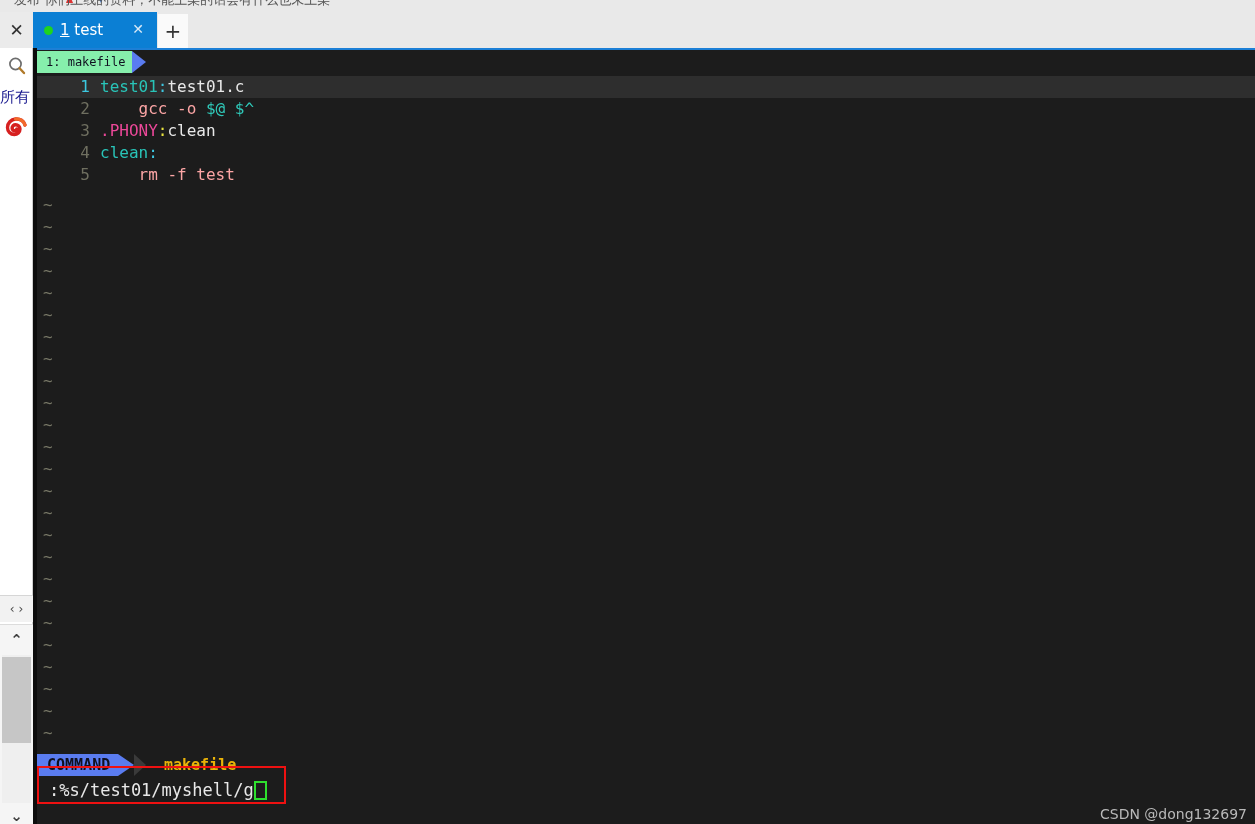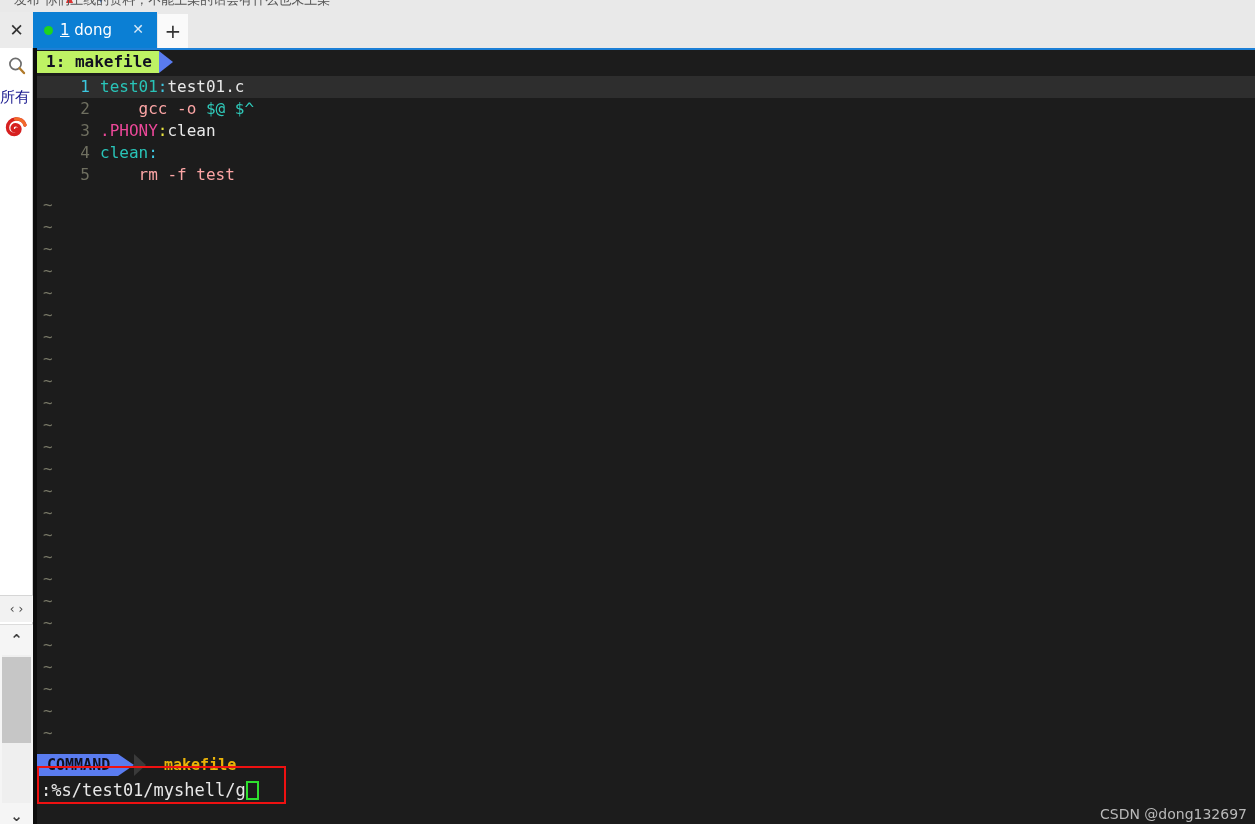--- a/index.html
+++ b/index.html
@@ -136,22 +136,22 @@
     position:absolute; left:0; top:0; width:4px; height:776px;
     background:#0d0d0d;
   }
 
   
   .vimtab {
     position:absolute; left:4px; top:3px; height:22px;
     display:flex; align-items:stretch;
   }
   .vimtab .seg {
-    background:#bef264; color:#101020;
-    font-size:16px; font-weight:bold; line-height:22px;
+    background:#86efac; color:#101020;
+    font-size:12px; font-weight:normal; line-height:22px;
     padding:0 7px 0 9px; white-space:nowrap;
     font-family:"DejaVu Sans Mono", monospace;
   }
   .vimtab .arrow {
     width:14px; height:22px; background:#1c1c1c;
     position:relative;
   }
   .vimtab .arrow::before {
     content:""; position:absolute; left:0; top:0;
     border-top:11px solid transparent;
@@ -222,21 +222,21 @@
     position:absolute; left:138px; top:0; height:22px;
     color:#eab308; font-size:15px; font-weight:bold; line-height:22px;
     font-family:"DejaVu Sans Mono", monospace;
   }
 
   
   .cmdline {
     position:absolute; left:4px; bottom:22px; width:1218px; height:24px;
     color:#e8e8e8; font-size:17px; line-height:24px;
     font-family:"DejaVu Sans Mono", monospace;
-    padding-left:4px; white-space:pre;
+    padding-left:12px; white-space:pre;
   }
   .cmdline .cursor {
     display:inline-block; width:13px; height:19px;
     border:2px solid #2ee02e; vertical-align:-4px;
     background:transparent;
   }
 
   
   .annot {
     position:absolute; left:37px; top:766px;
@@ -303,21 +303,21 @@
       <div class="chev up">⌃</div>
       <div class="track"></div>
       <div class="thumb"></div>
       <div class="chev dn">⌄</div>
     </div>
   </div>
 
   <div class="tabbar">
     <div class="tab">
       <span class="dot"></span>
-      <span class="title"><span class="num">1</span><span> dong</span></span>
+      <span class="title"><span class="num">1</span><span> test</span></span>
       <span class="x">✕</span>
     </div>
     <div class="tab-new">+</div>
   </div>
 
   <div class="term">
     <div class="term-topline"></div>
     <div class="term-leftbar"></div>
 
     <div class="vimtab">

